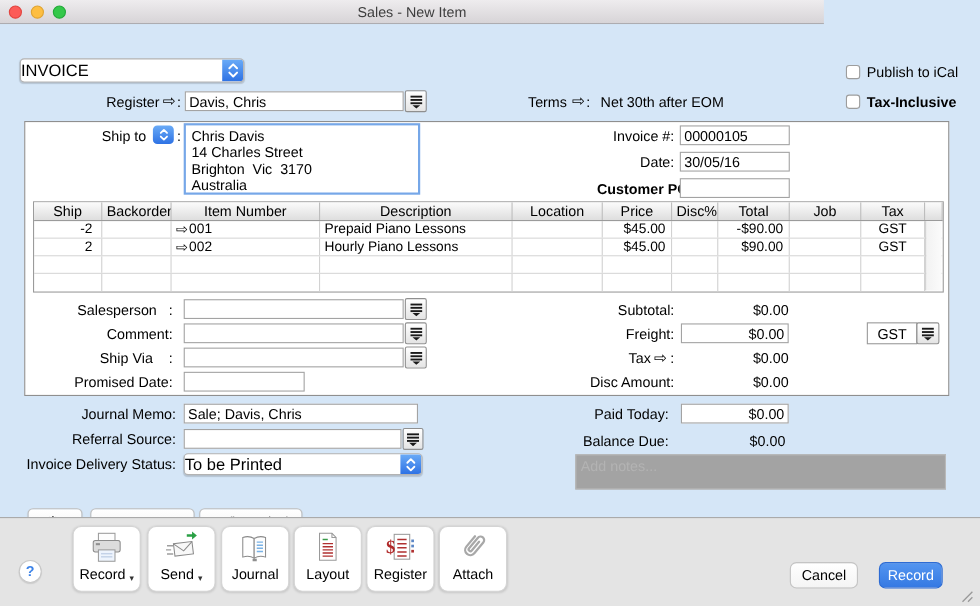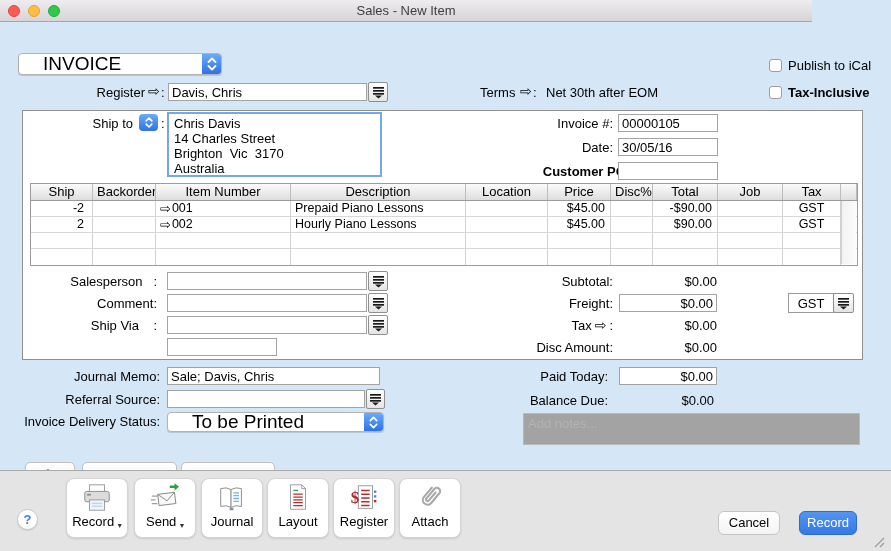--- a/index.html
+++ b/index.html
@@ -2,21 +2,21 @@
 <html><head>
 <meta charset="utf-8">
 <style>
   * { margin:0; padding:0; box-sizing:border-box; }
   html,body { width:891px; height:551px; }
   body { font-family:"Liberation Sans", sans-serif; font-size:13px; color:#000; }
   .window { position:relative; width:891px; height:551px; overflow:hidden; background:#d5e6f7; }
   .abs { position:absolute; }
 
   
-  .titlebar { left:0; top:0; width:812px; height:22px;
+  .titlebar { left:0; top:0; width:749px; height:22px;
     background:linear-gradient(#eeecee,#d7d4d7); border-bottom:1px solid #a9a6a9; }
   .light { width:12px; height:12px; border-radius:50%; top:5px; }
   .light.red   { left:8px;  background:#fc5b57; border:0.5px solid #e2443f; }
   .light.yellow{ left:28px; background:#fdbe41; border:0.5px solid #e0a432; }
   .light.green { left:48px; background:#34c84a; border:0.5px solid #23a93a; }
   .win-title { left:0; right:0; top:3px; text-align:center; color:#3e3e3e; font-size:13px; }
 
   
   .content { left:0; top:22px; width:891px; height:448px; background:#d5e6f7; }
   .bottombar { left:0; top:470px; width:891px; height:81px; background:#e4e4e4; border-top:1px solid #aaa; }
@@ -24,21 +24,21 @@
   
   .lbl { white-space:pre; font-size:13px; line-height:16px; }
   .lbl-r { text-align:right; white-space:pre; font-size:13px; line-height:16px; }
   .txt { position:absolute; border:1px solid #a3a3a3; background:#fff; font:13px "Liberation Sans",sans-serif;
          padding:0 3px; height:18px; outline:none; }
   .txt.money { text-align:right; }
   .combo-btn { position:absolute; width:20px; height:20px; border:1px solid #8f8f8f; border-radius:2px;
          background:linear-gradient(#ffffff,#e4e4e4); display:flex; align-items:center; justify-content:center; cursor:pointer; }
   .popup { position:absolute; background:#fff; border:1px solid #b3b3b3; border-radius:4px;
          box-shadow:0 1px 1px rgba(0,0,0,.15); display:flex; align-items:center; overflow:hidden; }
-  .popup .pop-label { flex:1; padding-left:24px; font-size:19px; }
+  .popup .pop-label { flex:1; padding-left:0; font-size:15px; }
   .popup .pop-cap { width:19px; align-self:stretch; background:linear-gradient(#6aabf7,#2e72e4);
          display:flex; align-items:center; justify-content:center; }
   .checkbox { position:absolute; width:13px; height:13px; background:#fff; border:1px solid #9d9d9d; border-radius:3px; }
   .zoom-arrow { font-size:14px; line-height:14px; cursor:pointer; }
 
   
   .panel { left:22px; top:88px; width:841px; height:250px; background:#fff; border:1.5px solid #8f8f8f; }
   .shipto-box { left:167px; top:90px; width:215px; height:65px; border:2px solid #76a7e8; background:#fff;
         font:13px/15px "Liberation Sans",sans-serif; padding:2px 5px; resize:none; outline:none; overflow:hidden; }
 
@@ -251,20 +251,21 @@
     <input class="txt" style="left: 167px; top: 294px; width: 200px;">
     <div class="combo-btn" style="left:368px; top:293px;">
       <svg width="11" height="13" viewBox="0 0 11 13">
           <rect y="1" width="11" height="1.7" fill="#1a1a1a"></rect>
           <rect y="4" width="11" height="1.7" fill="#1a1a1a"></rect>
           <rect y="7" width="11" height="1.7" fill="#1a1a1a"></rect>
           <path d="M2 9.6 h7 L5.5 12.6 Z" fill="#1a1a1a"></path>
         </svg>
     </div>
 
+    <span class="abs lbl-r" style="left:20px; top:318px; width:137px;">Promised Date:</span>
     <input class="txt" style="left: 167px; top: 316px; width: 110px;">
 
     <span class="abs lbl-r" style="left:480px; top:252px; width:133px;">Subtotal:</span>
     <span class="abs lbl-r" style="left:617px; top:252px; width:100px;">$0.00</span>
 
     <span class="abs lbl-r" style="left:480px; top:274px; width:133px;">Freight:</span>
     <input class="txt money" style="left: 619px; top: 272px; width: 98px;" value="$0.00">
     <div class="abs" style="left:788px; top:271px; width:46px; height:20px; border:1px solid #9a9a9a; background:#fff; text-align:center; line-height:19px; font-size:13px;">GST</div>
     <div class="combo-btn" style="left:833px; top:271px; width:21px;">
       <svg width="11" height="13" viewBox="0 0 11 13">

